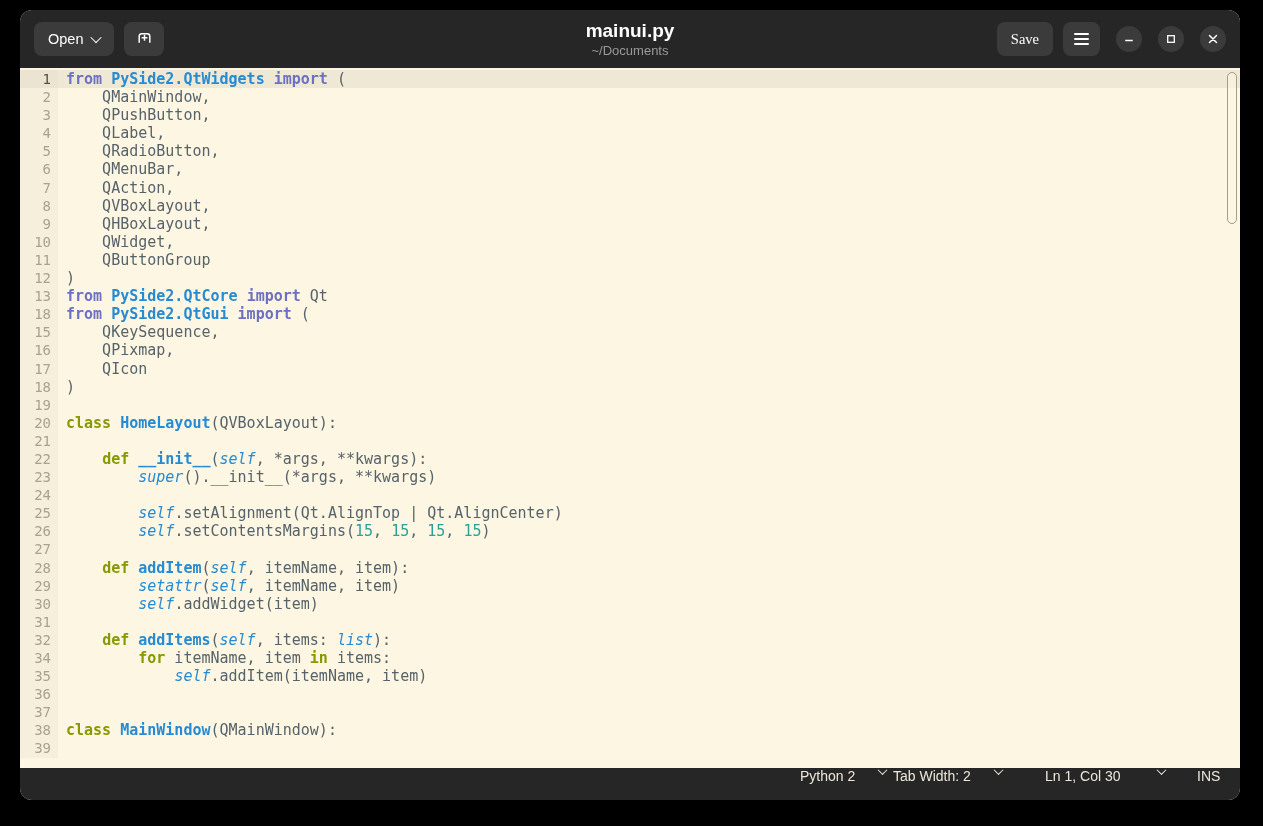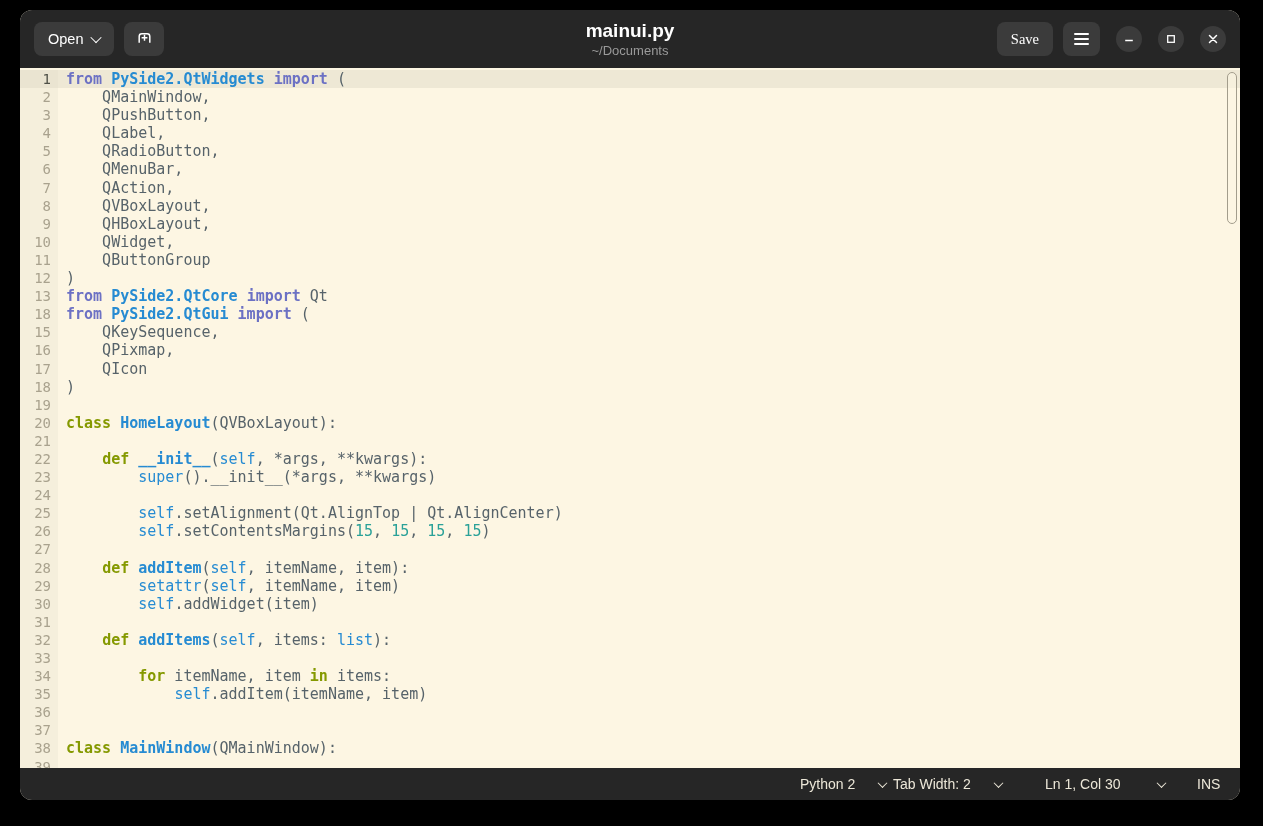--- a/index.html
+++ b/index.html
@@ -55,32 +55,32 @@
     background:var(--gutter-bg);color:var(--line-number);font-size:14px;
   }
   .code-line .code{padding-left:8px;color:var(--text);flex:1 1 auto;}
   .code-line.current{background:var(--current-line);}
   .code-line.current .ln{background:var(--current-line-gutter);color:var(--current-line-number);}
   .code-line.current .code{background:var(--current-line);}
   .tok-d{color:var(--text);}
   .tok-k{color:var(--keyword);font-weight:bold;}
   .tok-v{color:var(--import);font-weight:bold;}
   .tok-t{color:var(--name);font-weight:bold;}
-  .tok-b{color:var(--builtin);}
+  .tok-b{color:var(--builtin);font-style:italic;}
   .tok-n{color:var(--number);}
   .scrollbar-thumb{
     position:absolute;right:3px;top:4px;width:8px;height:150px;
     border:1px solid #a39d8c;border-radius:5px;background:rgba(253,246,227,0.55);
   }
   
   .statusbar{
     height:32px;flex:0 0 32px;background:var(--statusbar-bg);
     position:relative;color:var(--statusbar-fg);font-size:14px;
   }
-  .sb-item{position:absolute;top:0;height:32px;display:flex;align-items:center;gap:24px;}
+  .sb-item{position:absolute;top:0;height:32px;display:flex;gap:24px;}
   .sb-chev{
     width:6px;height:6px;border-right:1.5px solid currentColor;border-bottom:1.5px solid currentColor;
     transform:rotate(45deg) translate(-1px,-1px);display:inline-block;
   }
 </style>
 </head>
 <body>
 
 <div class="window">
 
@@ -161,21 +161,20 @@
         <div class="code-line"><span class="ln">23</span><span class="code"><span class="tok-d">        </span><span class="tok-b">super</span><span class="tok-d">().__init__(*args, **kwargs)</span></span></div>
         <div class="code-line"><span class="ln">24</span><span class="code"></span></div>
         <div class="code-line"><span class="ln">25</span><span class="code"><span class="tok-d">        </span><span class="tok-b">self</span><span class="tok-d">.setAlignment(Qt.AlignTop | Qt.AlignCenter)</span></span></div>
         <div class="code-line"><span class="ln">26</span><span class="code"><span class="tok-d">        </span><span class="tok-b">self</span><span class="tok-d">.setContentsMargins(</span><span class="tok-n">15</span><span class="tok-d">, </span><span class="tok-n">15</span><span class="tok-d">, </span><span class="tok-n">15</span><span class="tok-d">, </span><span class="tok-n">15</span><span class="tok-d">)</span></span></div>
         <div class="code-line"><span class="ln">27</span><span class="code"></span></div>
         <div class="code-line"><span class="ln">28</span><span class="code"><span class="tok-d">    </span><span class="tok-k">def</span><span class="tok-d"> </span><span class="tok-t">addItem</span><span class="tok-d">(</span><span class="tok-b">self</span><span class="tok-d">, itemName, item):</span></span></div>
         <div class="code-line"><span class="ln">29</span><span class="code"><span class="tok-d">        </span><span class="tok-b">setattr</span><span class="tok-d">(</span><span class="tok-b">self</span><span class="tok-d">, itemName, item)</span></span></div>
         <div class="code-line"><span class="ln">30</span><span class="code"><span class="tok-d">        </span><span class="tok-b">self</span><span class="tok-d">.addWidget(item)</span></span></div>
         <div class="code-line"><span class="ln">31</span><span class="code"></span></div>
         <div class="code-line"><span class="ln">32</span><span class="code"><span class="tok-d">    </span><span class="tok-k">def</span><span class="tok-d"> </span><span class="tok-t">addItems</span><span class="tok-d">(</span><span class="tok-b">self</span><span class="tok-d">, items: </span><span class="tok-b">list</span><span class="tok-d">):</span></span></div>
-        <div class="code-line"><span class="ln">33</span><span class="code"></span></div>
         <div class="code-line"><span class="ln">34</span><span class="code"><span class="tok-d">        </span><span class="tok-k">for</span><span class="tok-d"> itemName, item </span><span class="tok-k">in</span><span class="tok-d"> items:</span></span></div>
         <div class="code-line"><span class="ln">35</span><span class="code"><span class="tok-d">            </span><span class="tok-b">self</span><span class="tok-d">.addItem(itemName, item)</span></span></div>
         <div class="code-line"><span class="ln">36</span><span class="code"></span></div>
         <div class="code-line"><span class="ln">37</span><span class="code"></span></div>
         <div class="code-line"><span class="ln">38</span><span class="code"><span class="tok-k">class</span><span class="tok-d"> </span><span class="tok-t">MainWindow</span><span class="tok-d">(QMainWindow):</span></span></div>
         <div class="code-line"><span class="ln">39</span><span class="code"></span></div>
       </div>
     <div class="scrollbar-thumb"></div>
   </div>
 

